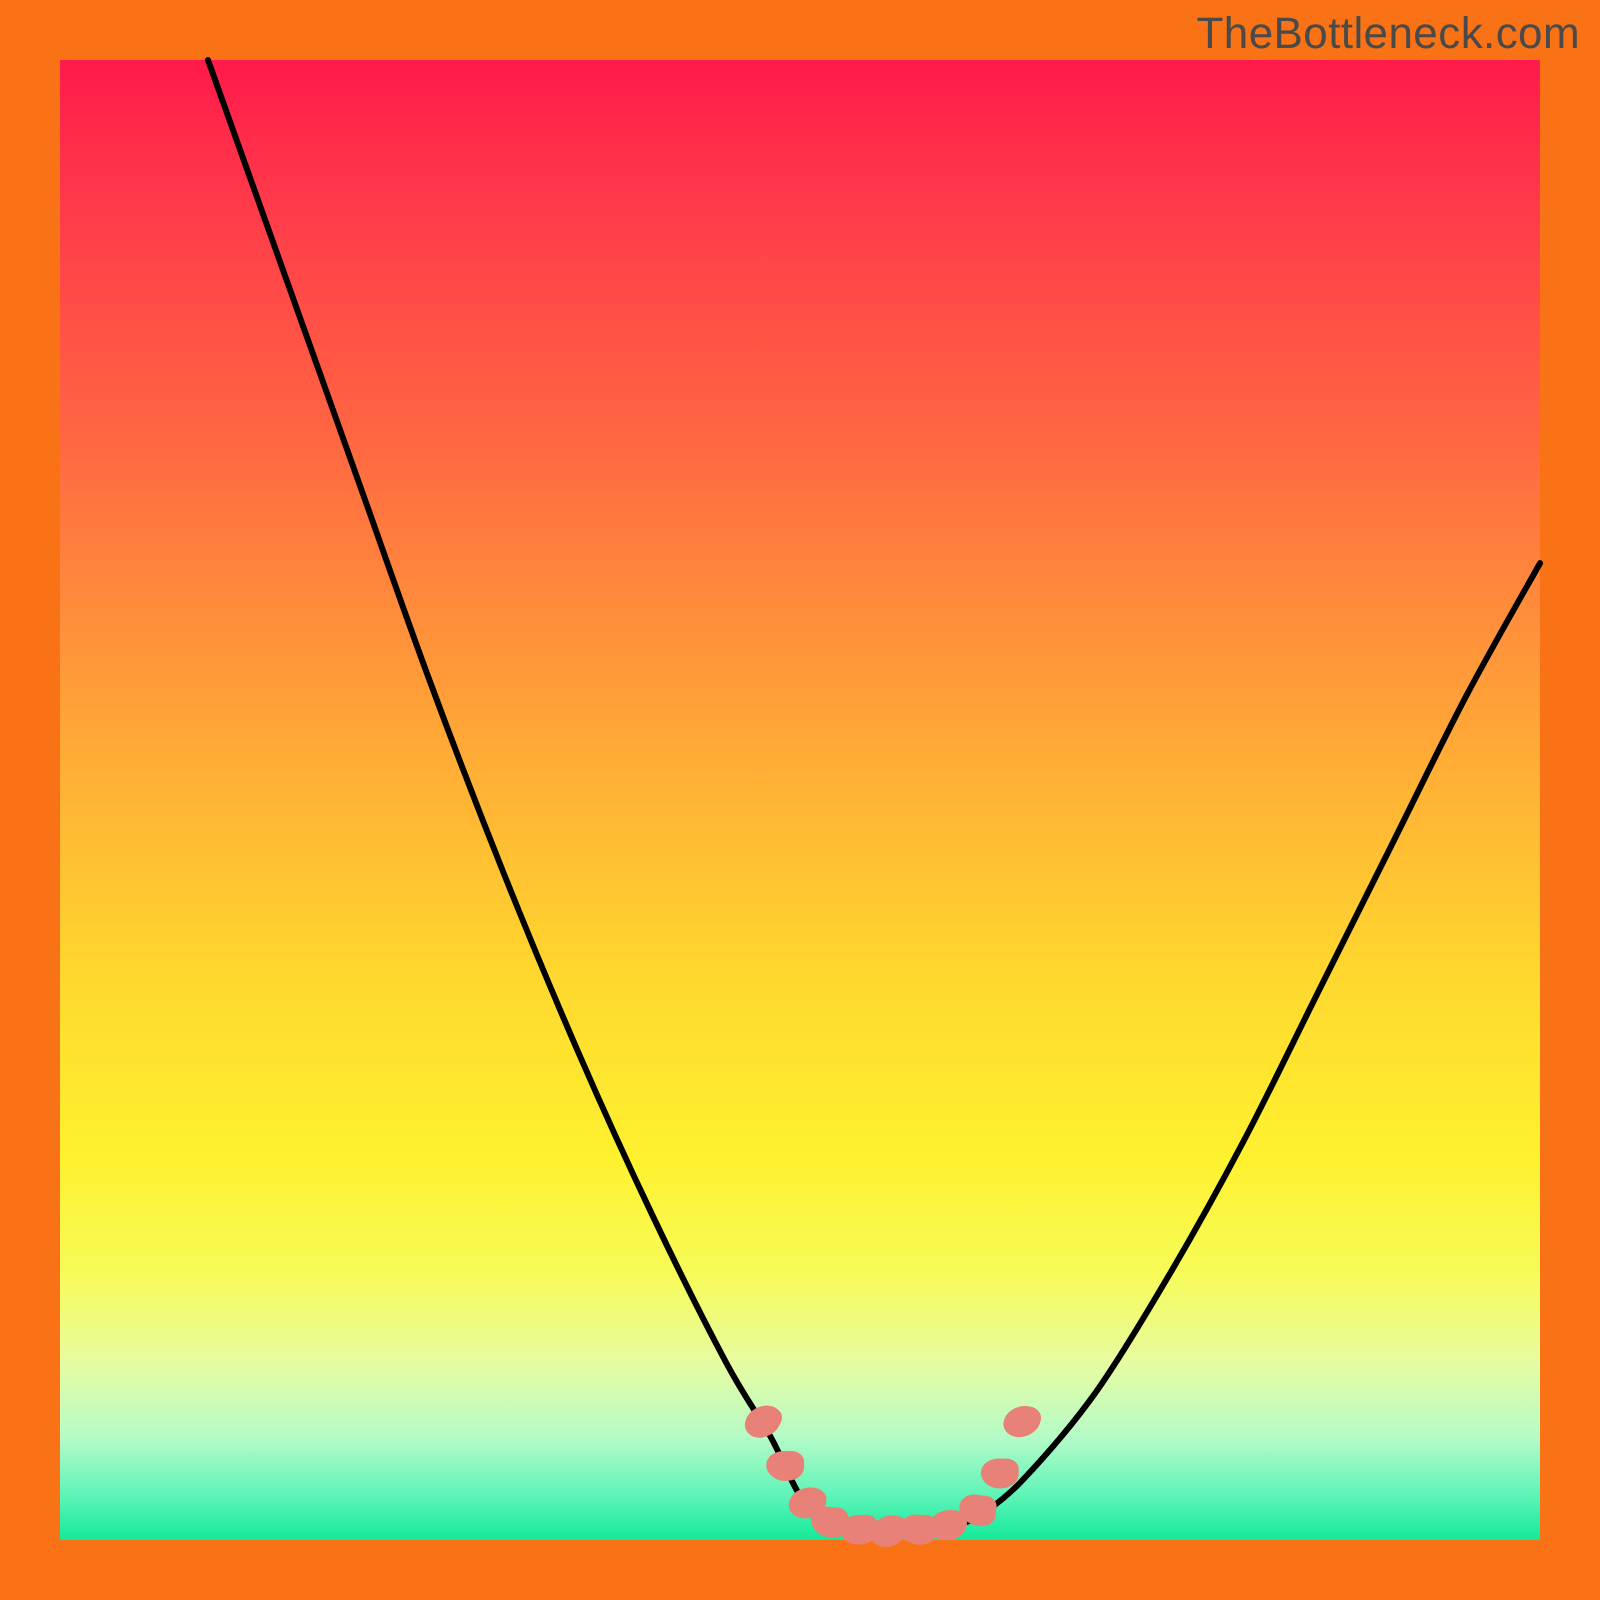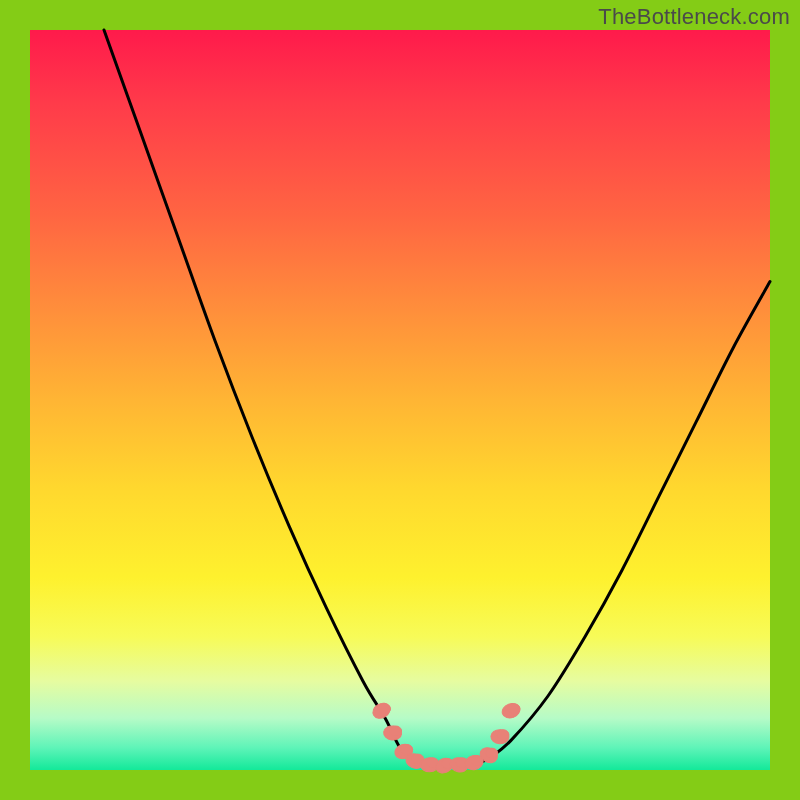--- a/index.html
+++ b/index.html
@@ -10,21 +10,21 @@
     overflow: hidden;
     background: #000;
     font-family: Arial, Helvetica, sans-serif;
   }
   .frame {
     position: absolute;
     top: 0;
     left: 0;
     width: 800px;
     height: 800px;
-    background: #84cc16;
+    background: #f97316;
   }
   .plot-area {
     position: absolute;
     top: 30px;
     left: 30px;
     width: 740px;
     height: 740px;
     background: linear-gradient(
       to bottom,
       #ff1a4b 0%,

